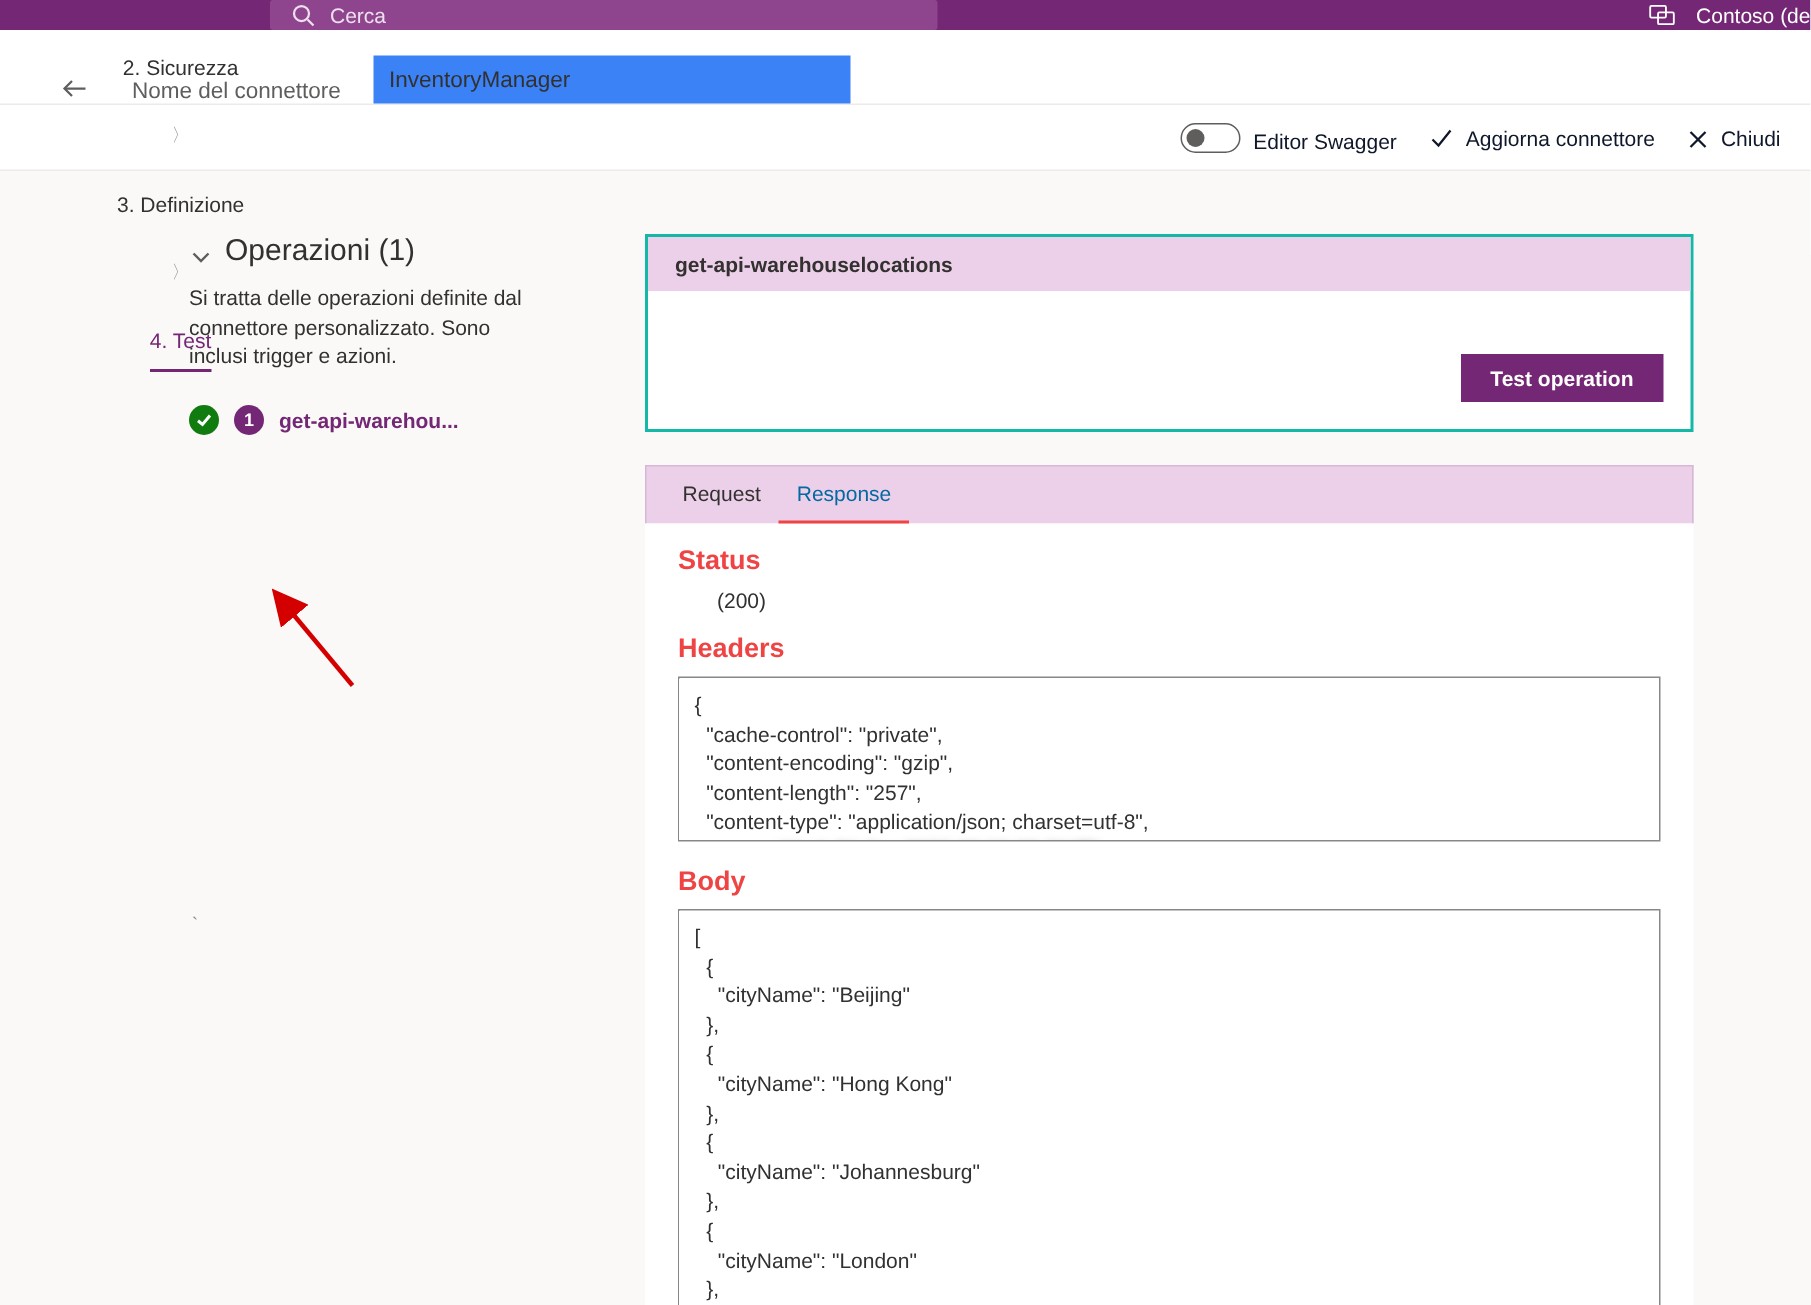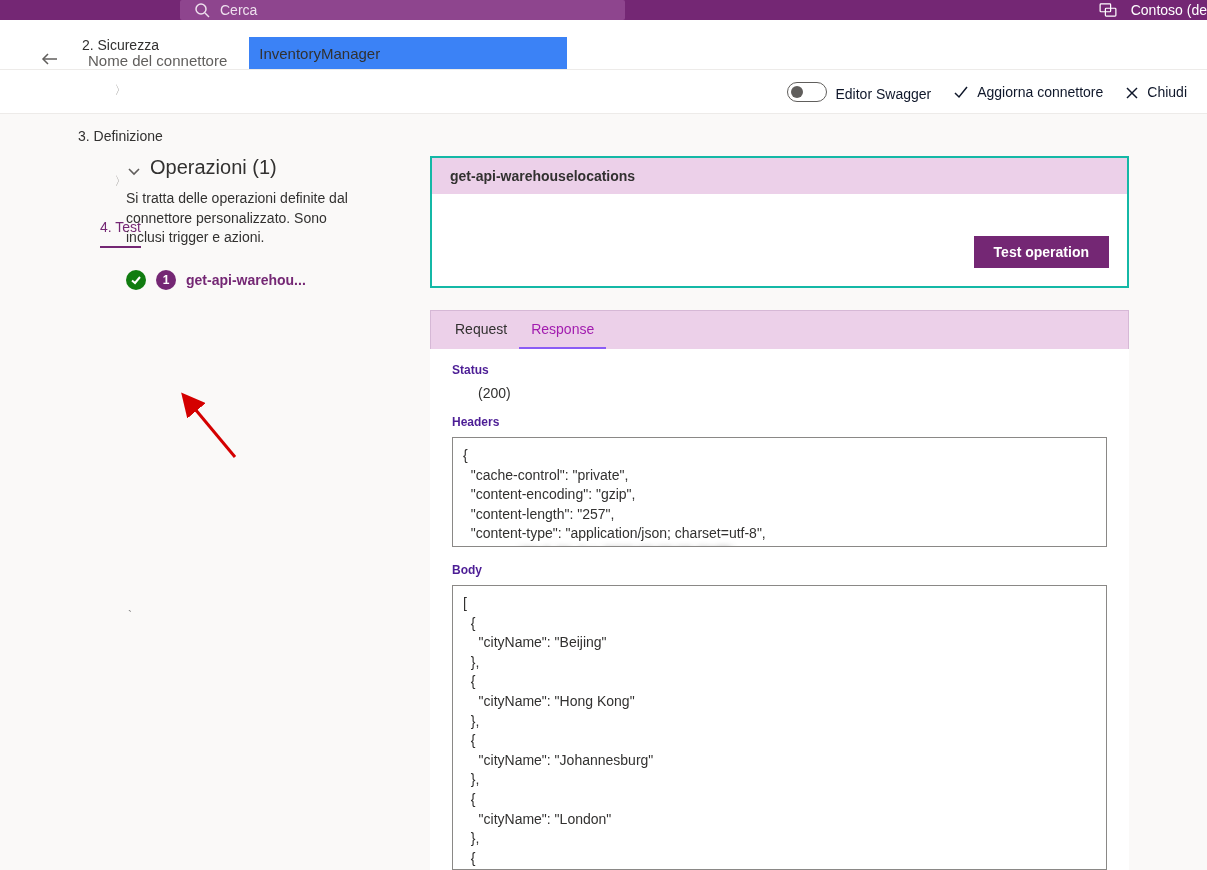--- a/index.html
+++ b/index.html
@@ -245,32 +245,32 @@
     border: 1px solid #d6b8d6;
     border-bottom: none;
   }
   .tab {
     padding: 10px 12px;
     font-size: 14px;
     color: #323130;
     cursor: pointer;
   }
   .tab.active {
-    color: #a21caf;
-    border-bottom: 2px solid #8b5cf6;
+    color: #0369a1;
+    border-bottom: 2px solid #ef4444;
     font-weight: 400;
   }
   .resp-body {
     padding: 14px 22px;
     background: #fff;
   }
   .section-label {
-    font-size: 12px;
+    font-size: 18px;
     font-weight: 700;
-    color: #4c1d95;
+    color: #ef4444;
     margin-bottom: 8px;
   }
   .status-val {
     padding: 0 0 14px 26px;
     font-size: 14px;
     color: #323130;
   }
   .code-box {
     border: 1px solid #8a8886;
     padding: 8px 10px;

